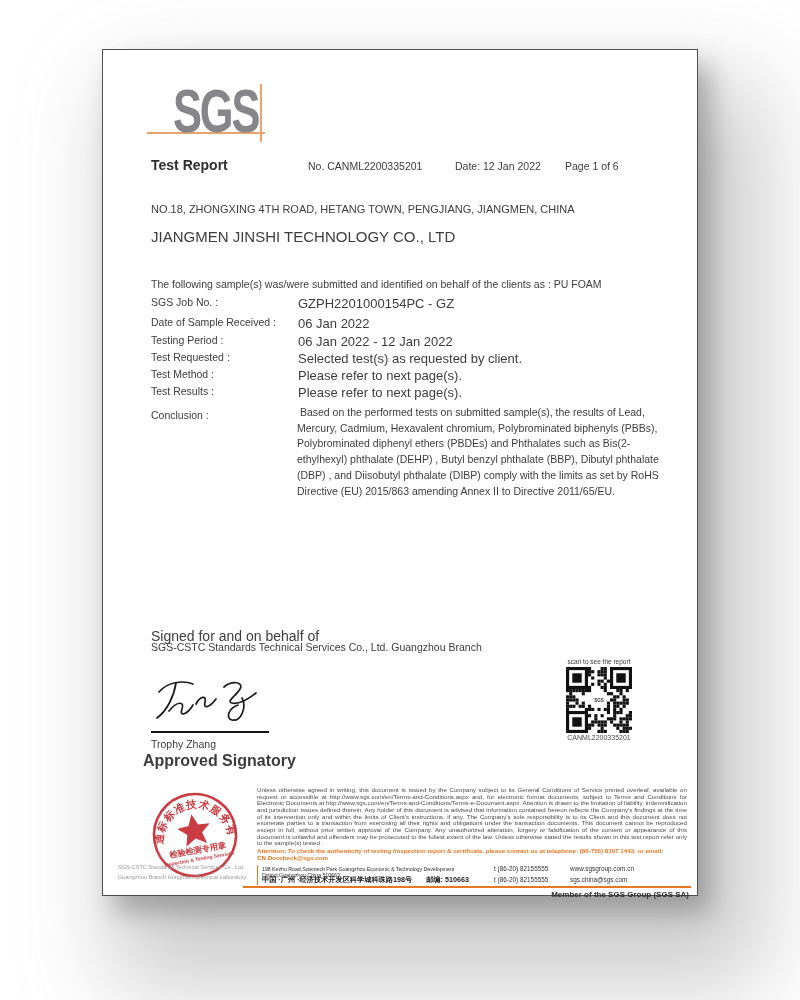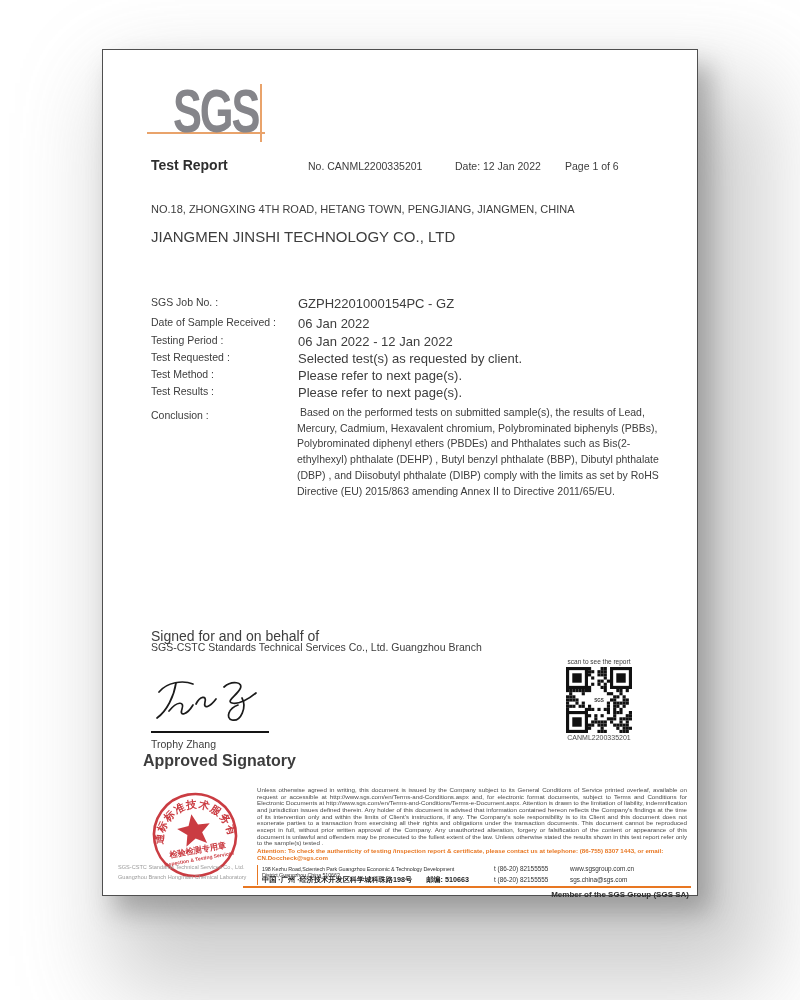--- a/index.html
+++ b/index.html
@@ -77,20 +77,21 @@
     </div>
 
     <div class="hdr-title">Test Report</div>
     <div class="hdr-no">No. CANML2200335201</div>
     <div class="hdr-date">Date: 12 Jan 2022</div>
     <div class="hdr-page">Page 1 of 6</div>
 
     <div class="client-name">JIANGMEN JINSHI TECHNOLOGY CO., LTD</div>
     <div class="client-addr">NO.18, ZHONGXING 4TH ROAD, HETANG TOWN, PENGJIANG, JIANGMEN, CHINA</div>
 
+    <div class="intro">The following sample(s) was/were submitted and identified on behalf of the clients as : PU FOAM</div>
 
     <div class="row-label" style="top:246px">SGS Job No. :</div>
     <div class="row-value" style="top:246px">GZPH2201000154PC - GZ</div>
     <div class="row-label" style="top:266px">Date of Sample Received :</div>
     <div class="row-value" style="top:266px">06 Jan 2022</div>
     <div class="row-label" style="top:284px">Testing Period :</div>
     <div class="row-value" style="top:284px">06 Jan 2022 - 12 Jan 2022</div>
     <div class="row-label" style="top:301px">Test Requested :</div>
     <div class="row-value" style="top:301px">Selected test(s) as requested by client.</div>
     <div class="row-label" style="top:318px">Test Method :</div>

